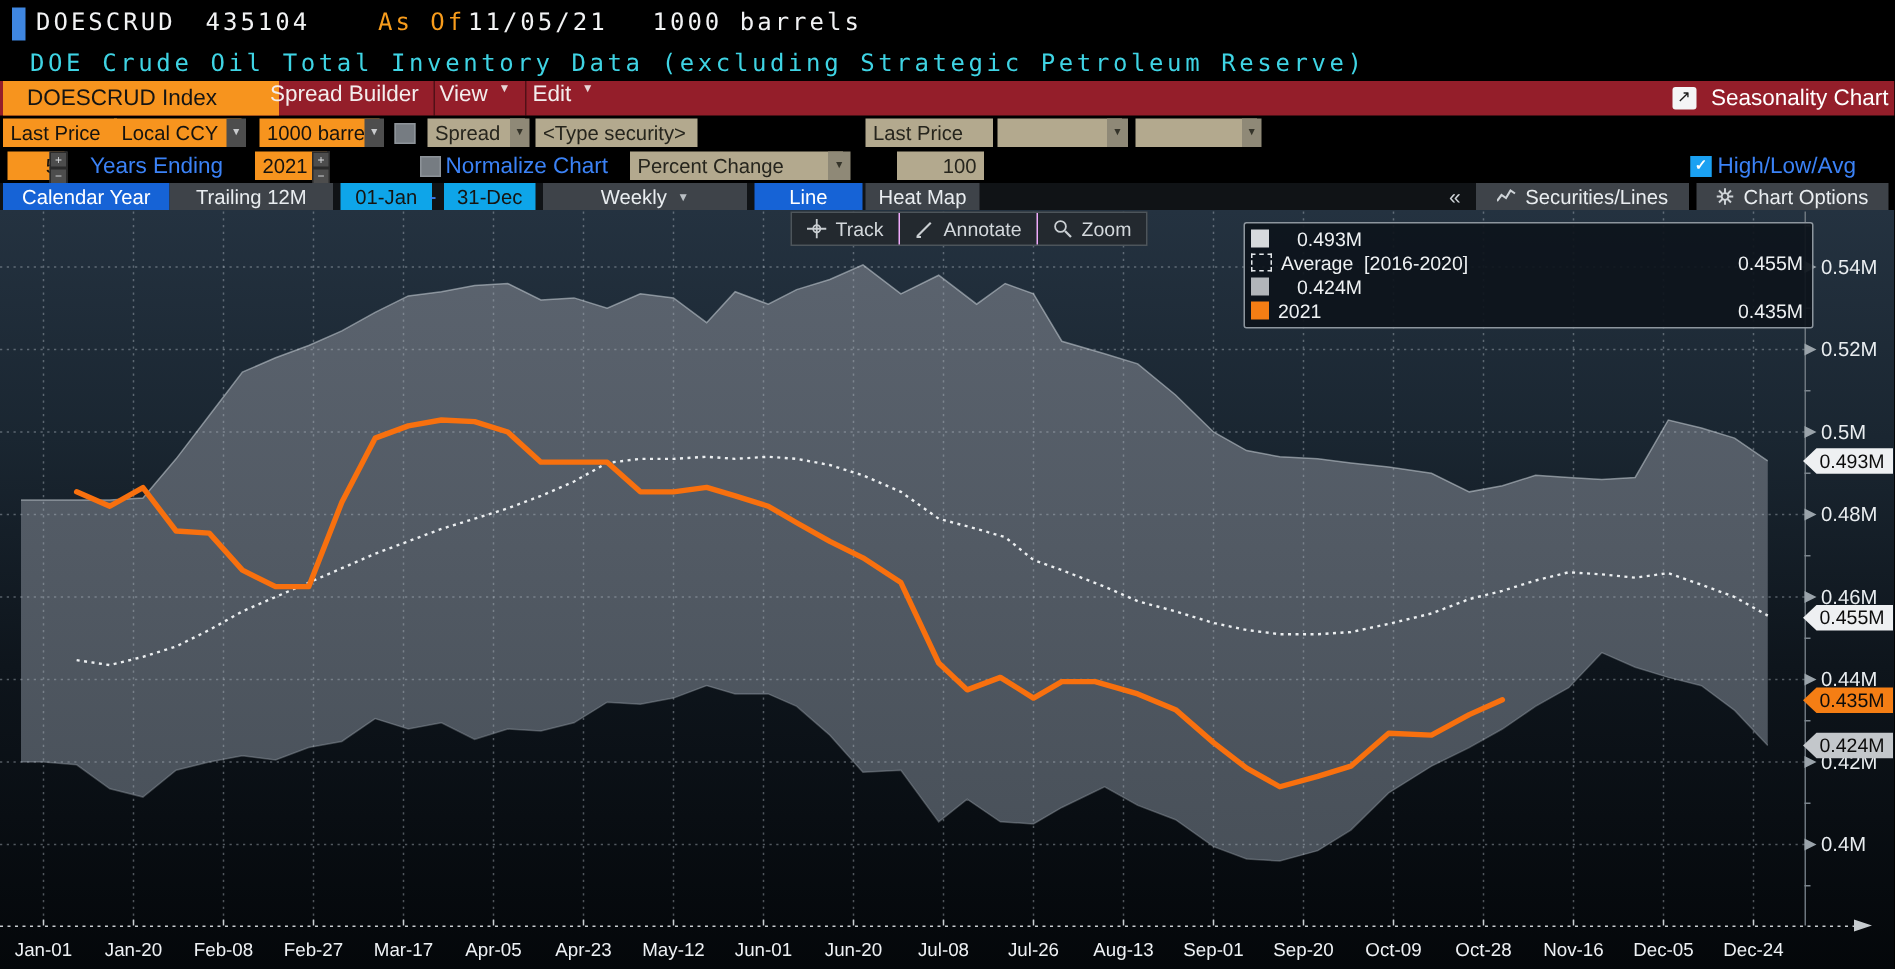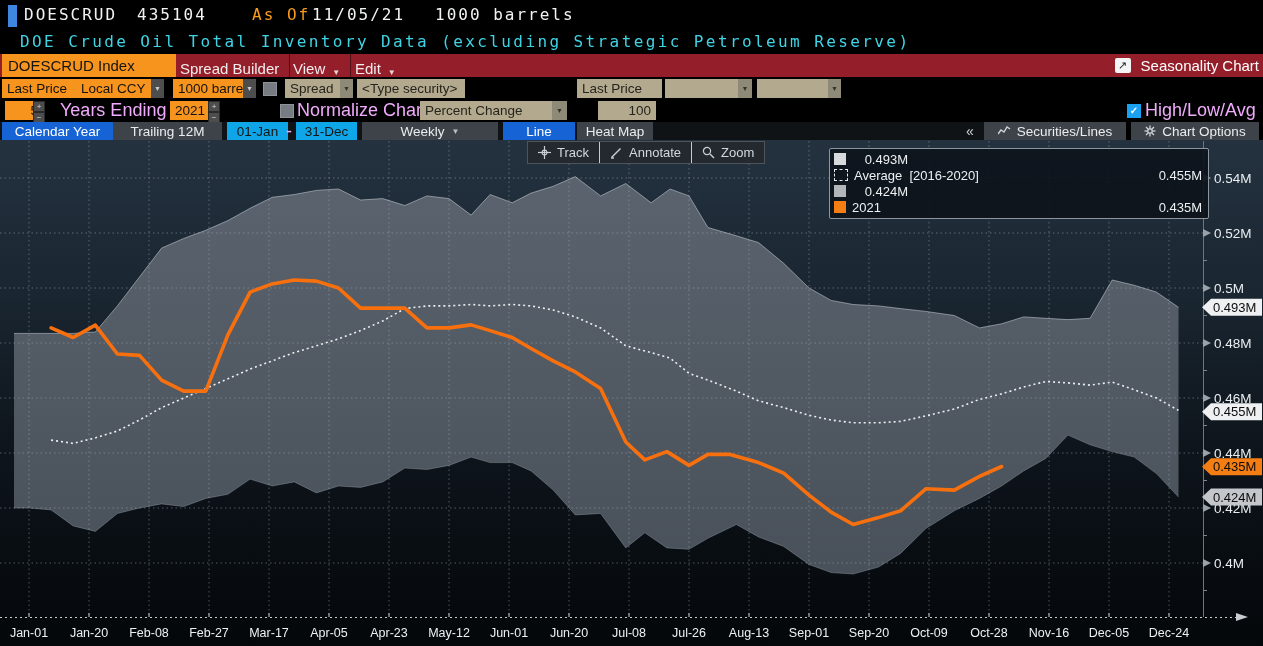--- a/index.html
+++ b/index.html
@@ -9,42 +9,42 @@
   .mono{font-family:"DejaVu Sans Mono",monospace}
   
   #row1{left:0;top:0;width:1263px;height:30px;background:#000}
   #row1 .t{top:5px;font-size:16px;letter-spacing:2px;color:#f2f3f4;white-space:pre}
   .amber{color:#f89c1c !important}
   #blue-bar{left:8px;top:5px;width:9px;height:22px;background:#3f86e0}
   #row2{left:0;top:30px;width:1263px;height:24px;background:#000}
   #title{left:20px;top:2px;font-size:16px;letter-spacing:2.4px;color:#3fd4e4;white-space:pre}
   
   #menubar{left:0;top:54px;width:1263px;height:23px;background:#941e2a}
-  .mitem{height:23px;display:flex;align-items:flex-end;color:#f3eded;font-size:15px;
+  .mitem{height:23px;display:flex;align-items:flex-start;color:#f3eded;font-size:15px;
          padding:0 10px;border-right:1px solid rgba(0,0,0,.45)}
   #sec-box{left:2px;top:0;width:168px;height:23px;background:#f7941e;color:#141414;
-           display:flex;align-items:center;padding-left:6px;font-size:15px}
+           display:flex;align-items:center;padding-left:16px;font-size:15px}
   .dd-caret{font-size:8px;margin-left:7px;color:#e7d6d6}
   #seasonality{right:4px;top:0;height:23px;display:flex;align-items:center;color:#fff;font-size:15px}
   #export-icon{width:16px;height:15px;background:#f4f5f6;color:#1a1a1a;font-size:11px;line-height:15px;
                text-align:center;margin-right:10px;border-radius:2px}
   
   .ctl-row{left:0;width:1263px;height:22px;background:#000}
   #row4{top:78px}#row5{top:100px}
   .obox{background:#f7941e;color:#151310;font-size:13.5px;height:19px;display:flex;
         align-items:center;padding:0 5px}
   .tbox{background:#b3a98e;color:#26251d;font-size:13.5px;height:19px;display:flex;
         align-items:center;padding:0 5px}
   .darrow{height:19px;display:flex;align-items:center;justify-content:center;font-size:7px}
   .darrow.dark{background:#4d4d4d;color:#c9cbcd}
   .darrow.tan{background:#8f8977;color:#35342a}
   .cb{width:12px;height:12px;background:#767c82;border:1px solid #8d9399}
   .cb.checked{background:#1ba1f2;border-color:#1ba1f2;color:#fff;font-size:10px;line-height:12px;
               text-align:center;font-weight:bold}
-  .olabel{color:#f0abfc;font-size:18px;display:flex;align-items:center;height:19px}
+  .olabel{color:#3b82f6;font-size:15px;display:flex;align-items:center;height:19px}
   .stepper{width:12px;height:19px;display:flex;flex-direction:column}
   .stepper div{flex:1;background:#4d4d4d;color:#d6d8da;font-size:8px;line-height:9px;
                text-align:center;border:1px solid #2a2a2a}
   
   #tabs{left:0;top:122px;width:1091px;height:19px;background:#101316}
   .tab{height:18px;display:flex;align-items:center;justify-content:center;font-size:13.5px;
        color:#e9edf0;padding:0 8px}
   .tab.gray{background:#3e4349}
   .tab.blue{background:#1663d6;color:#fff}
   .tab.orange{background:#0ea5e9;color:#161411}

